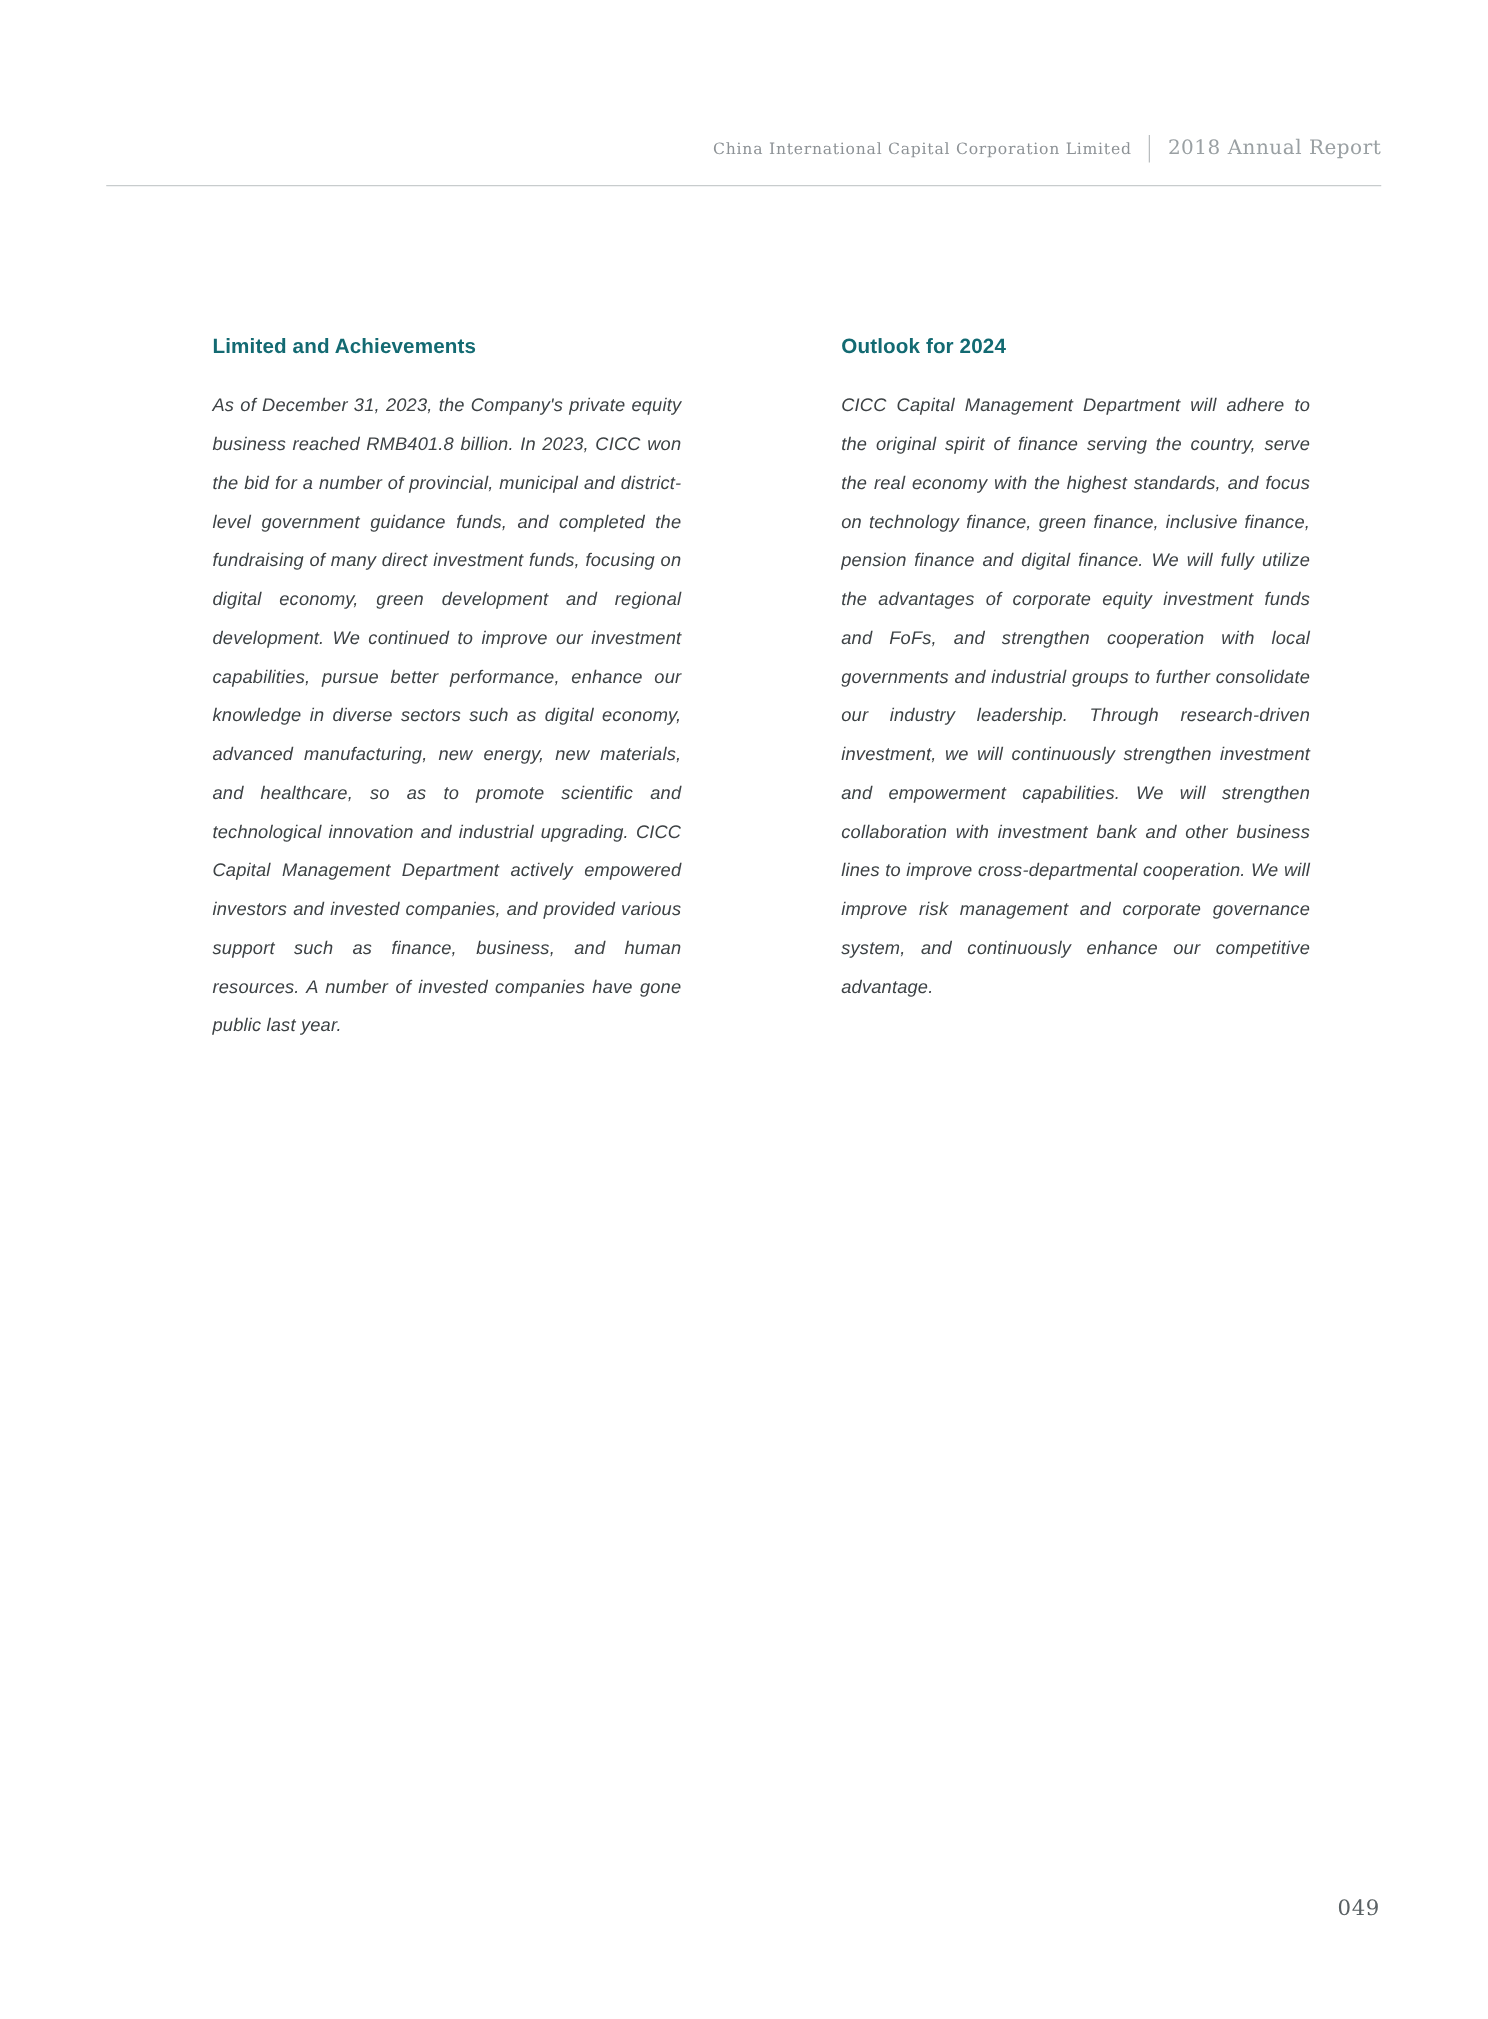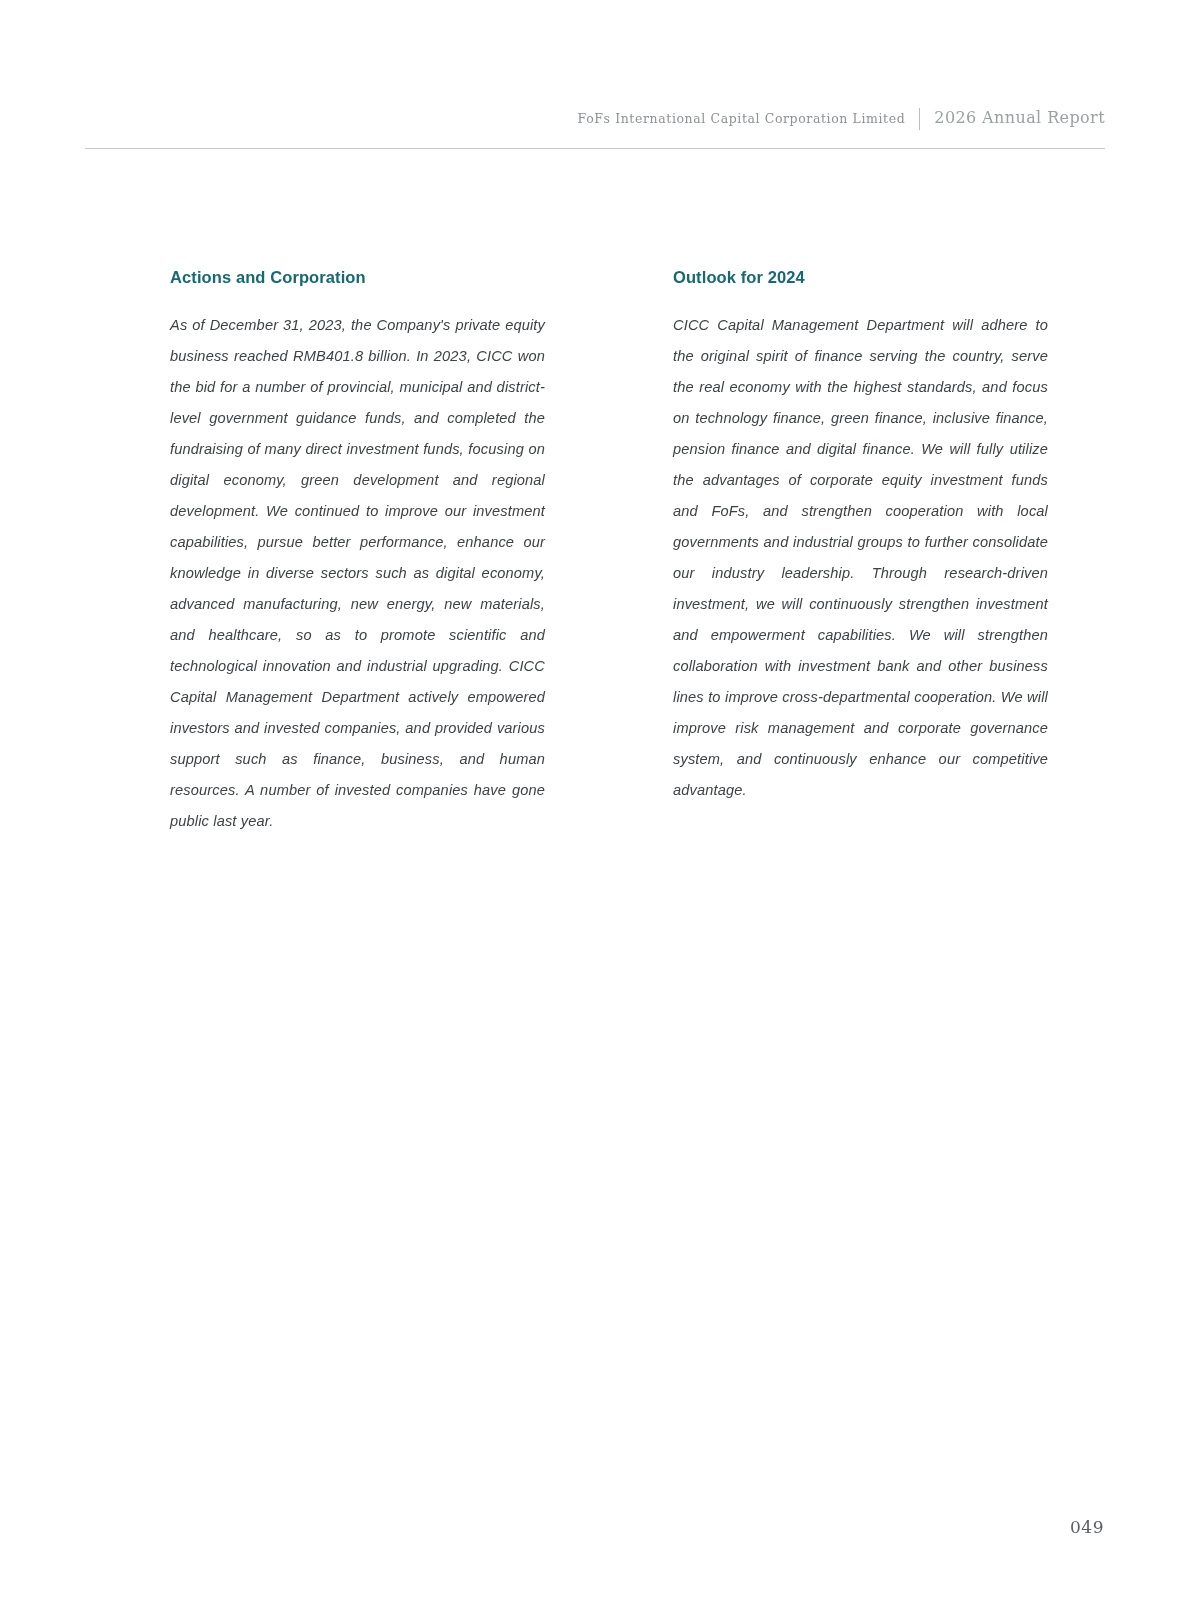--- a/index.html
+++ b/index.html
@@ -106,31 +106,31 @@
     letter-spacing: 0.5px;
   }
 </style>
 </head>
 <body>
 
 <div class="page">
 
   <div class="header">
     <div class="header-inner">
-      <span class="header-company">FoFs International Capital Corporation Limited</span>
+      <span class="header-company">China International Capital Corporation Limited</span>
       <span class="header-divider"></span>
-      <span class="header-report">2026 Annual Report</span>
+      <span class="header-report">2018 Annual Report</span>
     </div>
   </div>
   <div class="header-rule"></div>
 
   <div class="columns">
 
     <div class="column">
-      <h2 class="col-heading">Actions and Corporation</h2>
+      <h2 class="col-heading">Limited and Achievements</h2>
       <p class="col-body">As of December 31, 2023, the Company's private equity business reached RMB401.8 billion. In 2023, CICC won the bid for a number of provincial, municipal and district-level government guidance funds, and completed the fundraising of many direct investment funds, focusing on digital economy, green development and regional development. We continued to improve our investment capabilities, pursue better performance, enhance our knowledge in diverse sectors such as digital economy, advanced manufacturing, new energy, new materials, and healthcare, so as to promote scientific and technological innovation and industrial upgrading. CICC Capital Management Department actively empowered investors and invested companies, and provided various support such as finance, business, and human resources. A number of invested companies have gone public last year.</p>
     </div>
 
     <div class="column">
       <h2 class="col-heading">Outlook for 2024</h2>
       <p class="col-body">CICC Capital Management Department will adhere to the original spirit of finance serving the country, serve the real economy with the highest standards, and focus on technology finance, green finance, inclusive finance, pension finance and digital finance. We will fully utilize the advantages of corporate equity investment funds and FoFs, and strengthen cooperation with local governments and industrial groups to further consolidate our industry leadership. Through research-driven investment, we will continuously strengthen investment and empowerment capabilities. We will strengthen collaboration with investment bank and other business lines to improve cross-departmental cooperation. We will improve risk management and corporate governance system, and continuously enhance our competitive advantage.</p>
     </div>
 
   </div>
 

